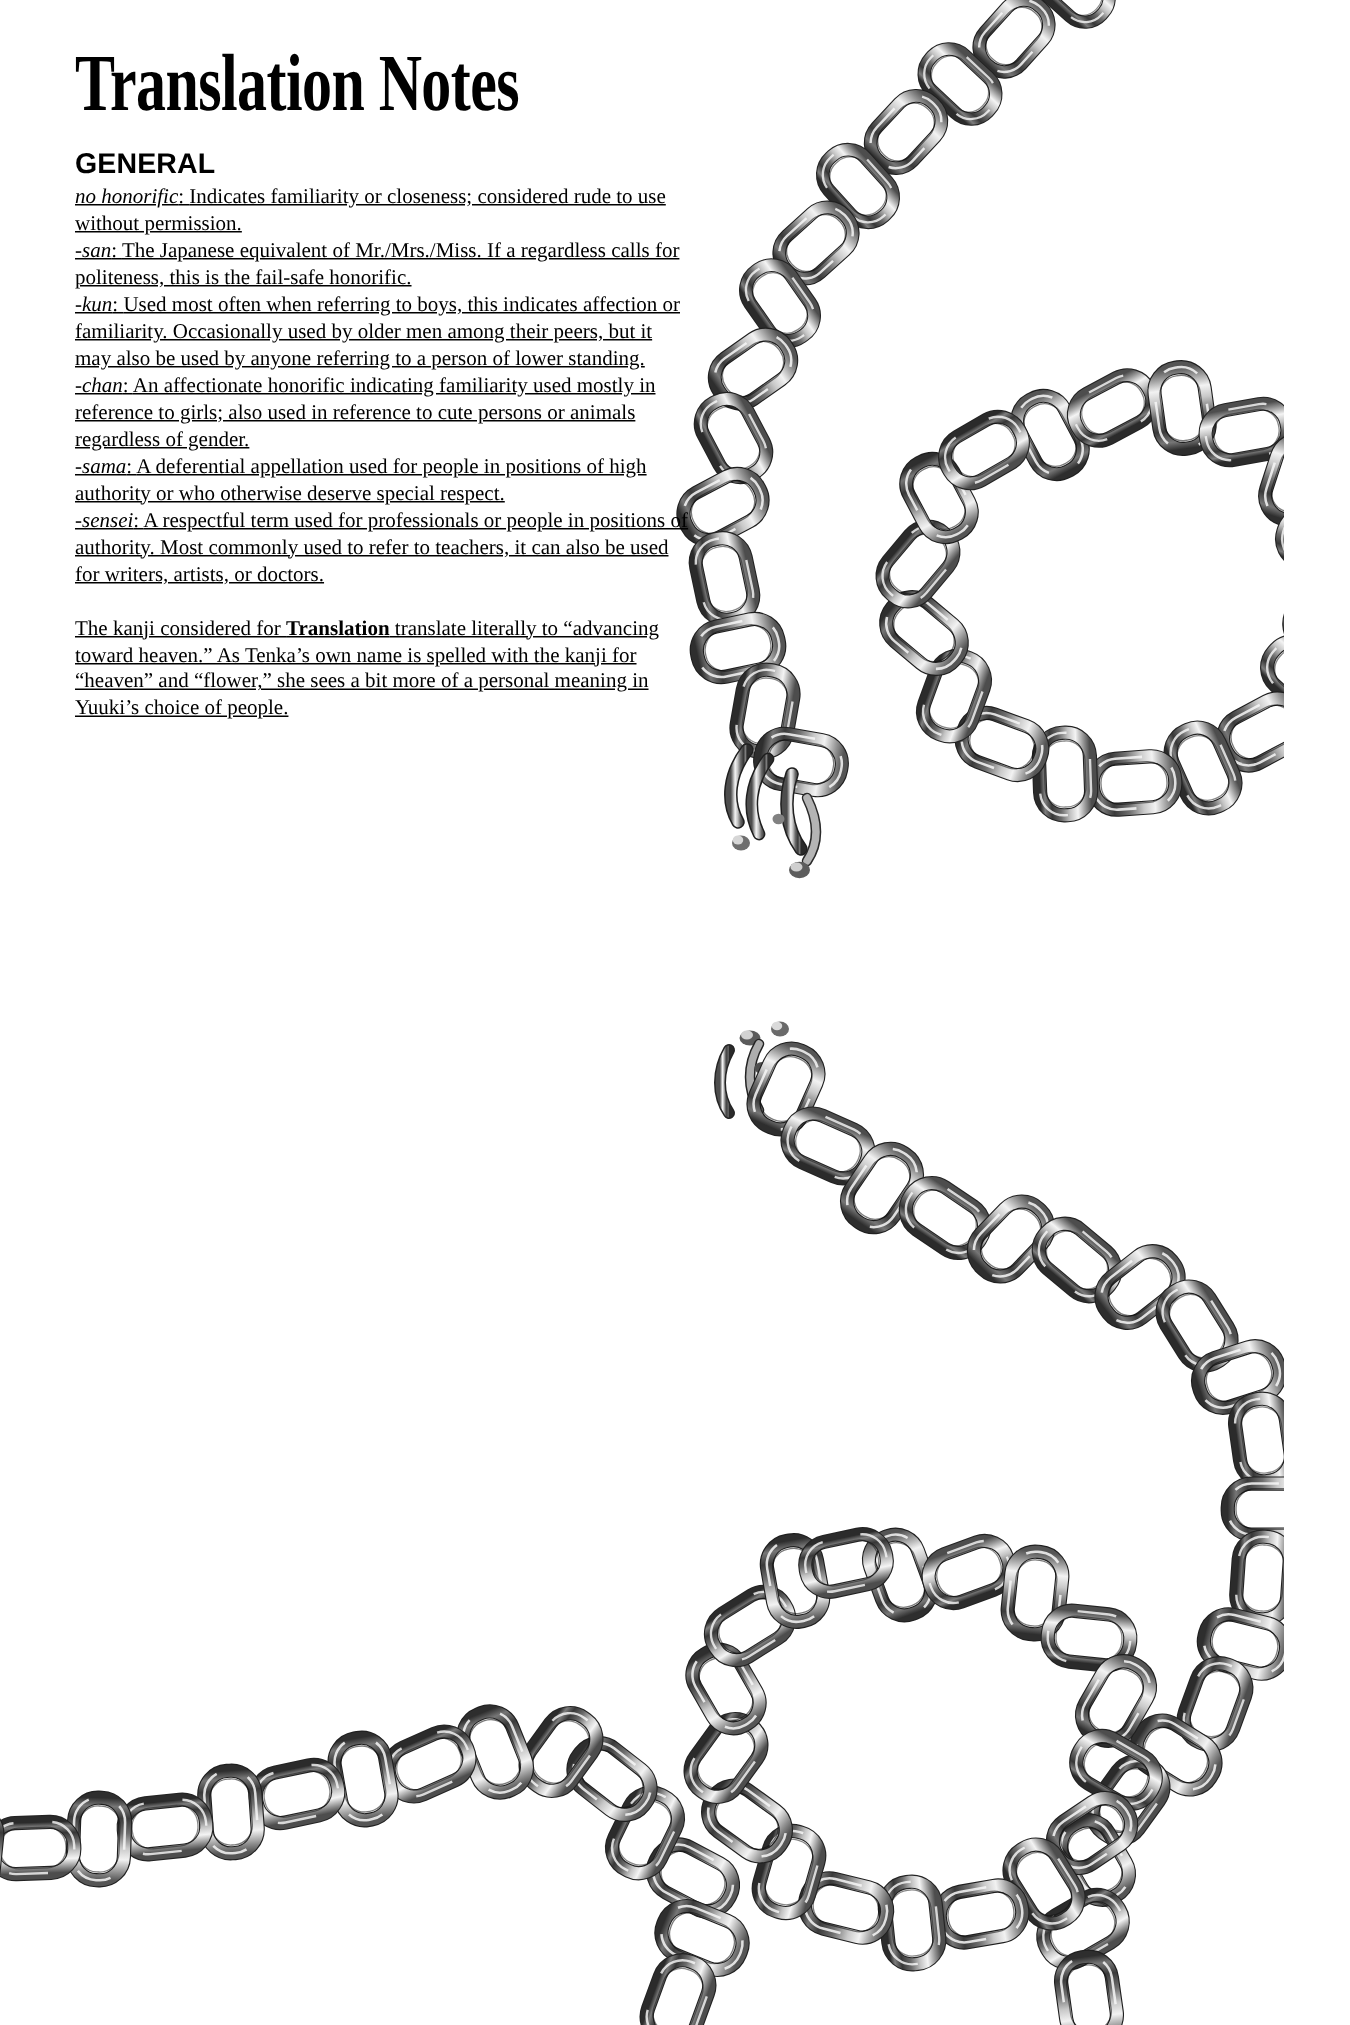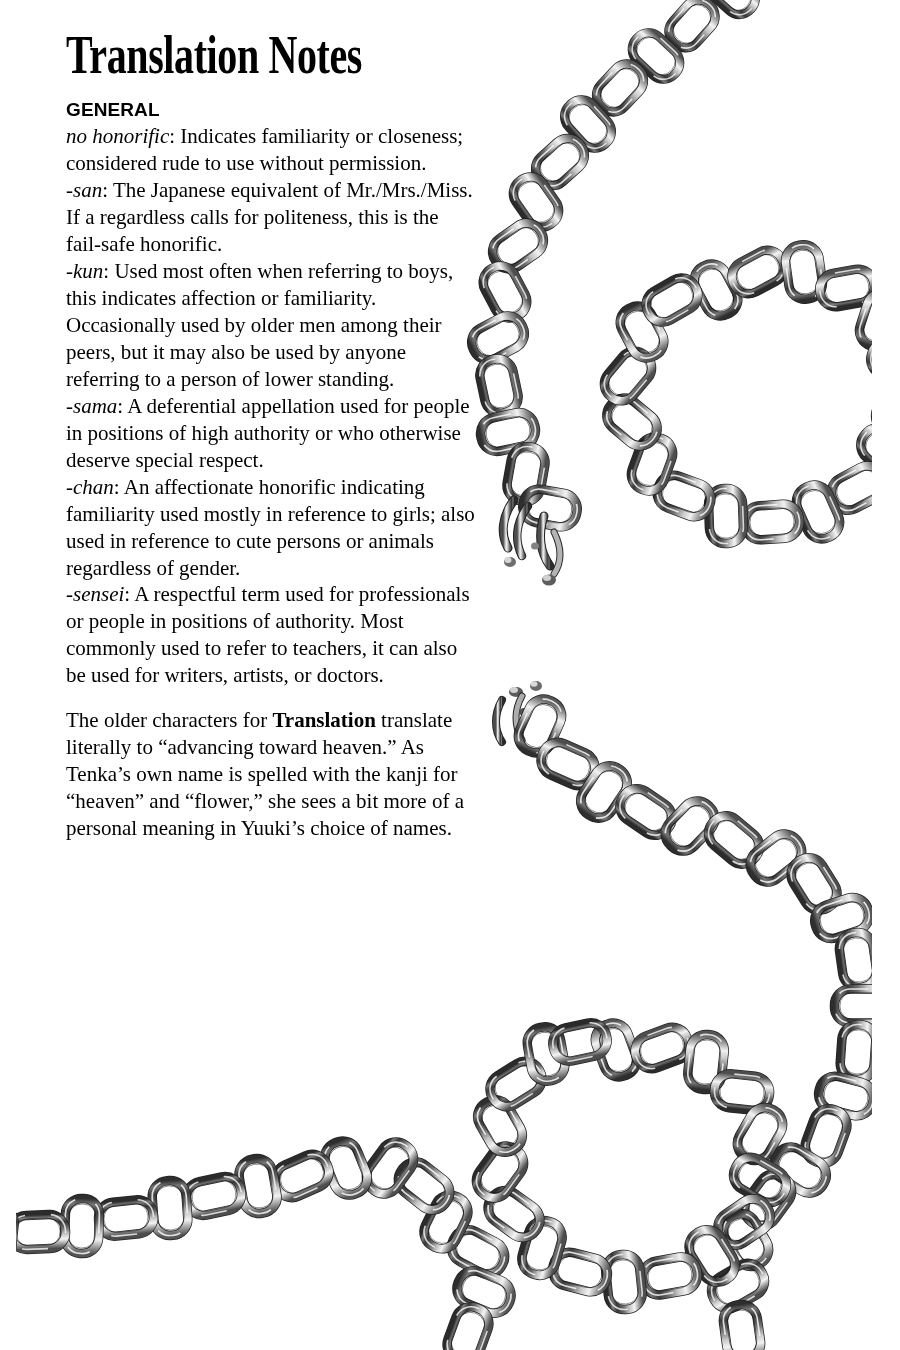--- a/index.html
+++ b/index.html
@@ -7,21 +7,20 @@
     padding: 0;
     background: #ffffff;
   }
   #page {
     position: relative;
     width: 856px;
     height: 1350px;
     background: #ffffff;
     overflow: hidden;
     font-family: "Liberation Serif", "DejaVu Serif", serif;
-    margin-left: 16px;
   }
 
   
   #chain-art {
     position: absolute;
     left: 0; top: 0;
     width: 900px;
     height: 1350px;
     pointer-events: none;
   }
@@ -54,25 +53,26 @@
     font-family: "Liberation Sans", "DejaVu Sans", sans-serif;
     font-weight: bold;
     font-size: 19px;
     line-height: 1.25;
     color: #000000;
     margin: 0 0 1px 0;
     letter-spacing: 0.1px;
   }
 
   .entry {
-    font-size: 21px;
+    font-size: 14px;
     line-height: 1.285;
     color: #000000;
     margin: 0;
     text-align: left;
+    text-decoration: underline;
   }
   .entry + .entry { margin-top: 0; }
 
   .term { font-style: italic; }
   .strong { font-weight: bold; }
 </style>
 </head>
 <body>
 
 <div id="page">
@@ -264,25 +264,25 @@
 
     <section class="section">
       <h2 class="section-heading">GENERAL</h2>
 
       <p class="entry"><span class="term">no honorific</span><span>: </span><span>Indicates familiarity or closeness; considered rude to use without permission.</span></p>
 
       <p class="entry"><span class="term">-san</span><span>: </span><span>The Japanese equivalent of Mr./Mrs./Miss. If a regardless calls for politeness, this is the fail-safe honorific.</span></p>
 
       <p class="entry"><span class="term">-kun</span><span>: </span><span>Used most often when referring to boys, this indicates affection or familiarity. Occasionally used by older men among their peers, but it may also be used by anyone referring to a person of lower standing.</span></p>
 
+      <p class="entry"><span class="term">-chan</span><span>: </span><span>An affectionate honorific indicating familiarity used mostly in reference to girls; also used in reference to cute persons or animals regardless of gender.</span></p>
+
       <p class="entry"><span class="term">-sama</span><span>: </span><span>A deferential appellation used for people in positions of high authority or who otherwise deserve special respect.</span></p>
-
-      <p class="entry"><span class="term">-chan</span><span>: </span><span>An affectionate honorific indicating familiarity used mostly in reference to girls; also used in reference to cute persons or animals regardless of gender.</span></p>
 
       <p class="entry"><span class="term">-sensei</span><span>: </span><span>A respectful term used for professionals or people in positions of authority. Most commonly used to refer to teachers, it can also be used for writers, artists, or doctors.</span></p>
     </section>
 
     <section class="section">
-      <p class="entry"><span>The older characters for </span><span class="strong">Translation</span><span> translate literally to “advancing toward heaven.” As Tenka’s own name is spelled with the kanji for “heaven” and “flower,” she sees a bit more of a personal meaning in Yuuki’s choice of names.</span></p>
+      <p class="entry"><span>The kanji considered for </span><span class="strong">Translation</span><span> translate literally to “advancing toward heaven.” As Tenka’s own name is spelled with the kanji for “heaven” and “flower,” she sees a bit more of a personal meaning in Yuuki’s choice of people.</span></p>
     </section>
 
   </div>
 </div>
 
 </body></html>

